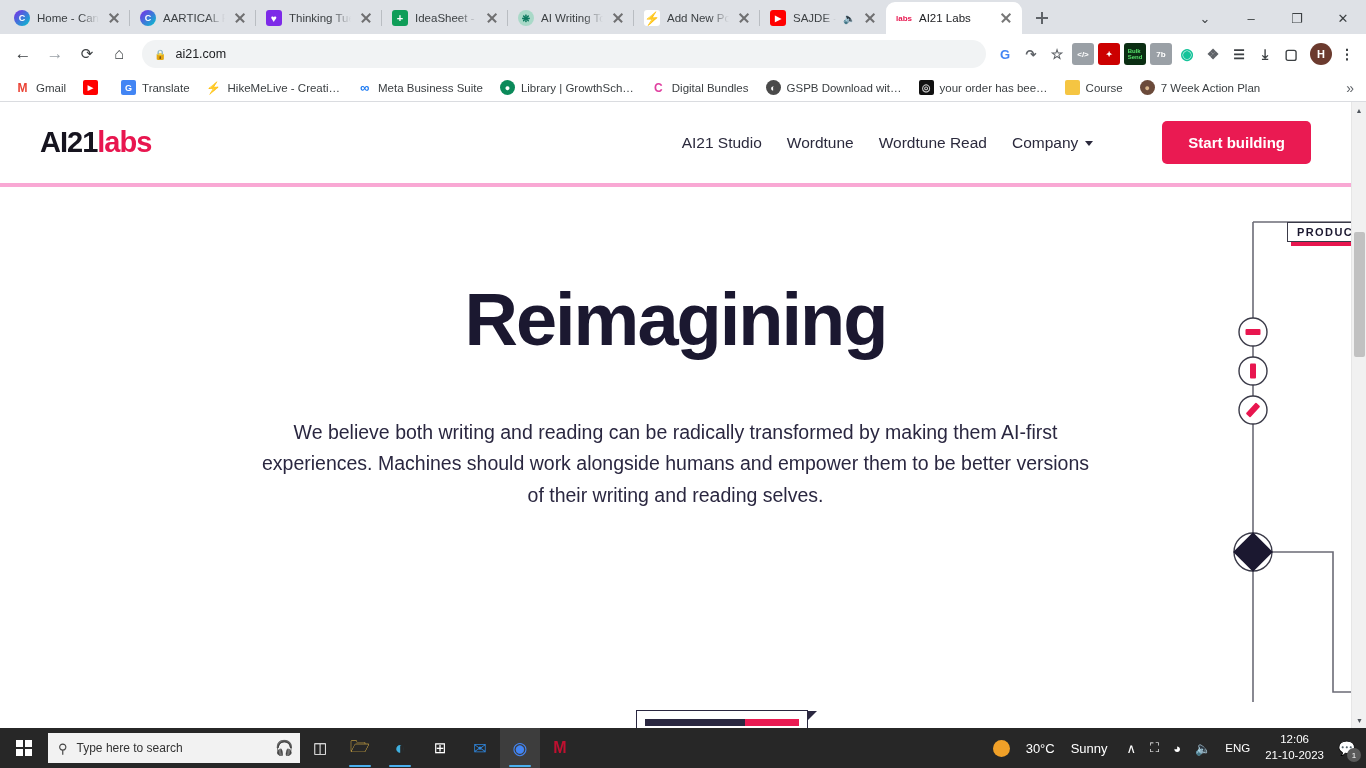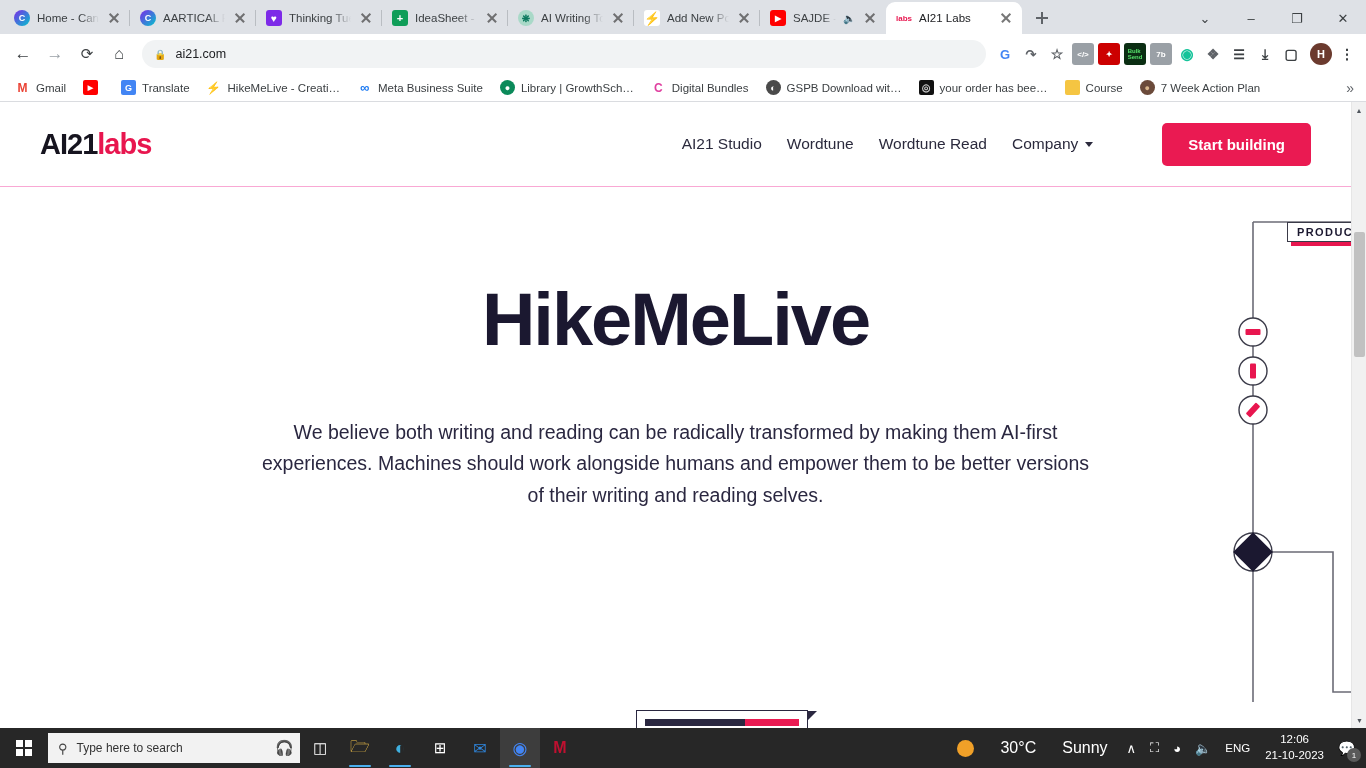--- a/index.html
+++ b/index.html
@@ -59,21 +59,21 @@
   .bm-ico { width: 15px; height: 15px; flex-shrink: 0; display:flex; align-items:center; justify-content:center; font-size: 9px; border-radius: 2px; color:#fff; font-weight: bold; overflow:hidden;}
   .bm-more { margin-left: auto; color: #5f6368; font-size: 14px; padding-right: 4px; }
 
   
   .viewport { flex: 1; background: #fff; position: relative; overflow: hidden; display: flex; }
   .page { flex: 1; position: relative; overflow: hidden; background: #fff; }
 
   
   .site-nav {
     height: 85px; display: flex; align-items: center; padding: 0 40px;
-    border-bottom: 1px solid #f9a8d4; background: #fff; position: relative; z-index: 5;
+    border-bottom: 4px solid #f9a8d4; background: #fff; position: relative; z-index: 5;
   }
   .logo { font-size: 29px; font-weight: 800; letter-spacing: -1px; }
   .logo .blk { color: #16141f; }
   .logo .pnk { color: #e8164f; }
   .nav-links { margin-left: auto; display: flex; align-items: center; gap: 25px; }
   .nav-link { font-size: 15.5px; color: #2b2a3d; white-space: nowrap; }
   .caret { display:inline-block; margin-left: 7px; border-left: 4.5px solid transparent; border-right: 4.5px solid transparent; border-top: 5.5px solid #2b2a3d; vertical-align: middle; }
   .cta {
     margin-left: 44px; background: #ea1a52; color: #fff; font-size: 15px; font-weight: 700;
     padding: 13px 26px; border-radius: 5px; white-space: nowrap;
@@ -118,21 +118,21 @@
   .winlogo i { background: #fff; display: block; }
   .searchbox {
     width: 252px; height: 30px; background: #f2f2f2; display: flex; align-items: center;
     gap: 9px; padding: 0 10px; font-size: 12px; color: #333; position: relative; overflow: hidden;
   }
   .tb-icon { width: 40px; height: 40px; display: flex; align-items: center; justify-content: center; position: relative; flex-shrink: 0;}
   .tb-icon.running::after { content:""; position:absolute; bottom:1px; left:9px; width:22px; height:2.5px; background:#4ab0f0; border-radius:2px;}
   .tb-icon.focused { background: #3d3d3d; }
   .tray { margin-left: auto; display: flex; align-items: center; gap: 0; padding-right: 4px; color: #fff; font-size: 11.5px; }
   .tray-item { display: flex; align-items: center; padding: 0 7px; height: 40px; color: #fff; }
-  .weather { display: flex; align-items: center; gap: 26px; padding: 0 12px; font-size: 16px; }
+  .weather { display: flex; align-items: center; gap: 16px; padding: 0 12px; font-size: 13px; }
   .sun { width: 17px; height: 17px; border-radius: 50%; background: #f0a028; }
   .clock { display: flex; flex-direction: column; align-items: center; justify-content: center; line-height: 1.35; font-size: 11.5px; padding: 0 8px; }
   .notif { width: 30px; height: 40px; display:flex; align-items:center; justify-content:center; position:relative; }
   .notif-badge { position: absolute; right: 1px; bottom: 6px; width: 14px; height: 14px; border-radius: 50%; background: #5a5a5a; color: #fff; font-size: 8px; display: flex; align-items: center; justify-content: center; }
 </style>
 </head>
 <body>
 
 <div class="browser">
 
@@ -285,21 +285,21 @@
           <span class="nav-link">AI21 Studio</span>
           <span class="nav-link">Wordtune</span>
           <span class="nav-link">Wordtune Read</span>
           <span class="nav-link"><span>Company</span><i class="caret"></i></span>
           <span class="cta">Start building</span>
         </div>
       </div>
 
       <div class="hero">
         <h1>
-          <span>HikeMeLive</span><br>
+          <span>Reimagining</span><br>
         </h1>
         <p>We believe both writing and reading can be radically transformed by making them AI-first experiences. Machines should work alongside humans and empower them to be better versions of their writing and reading selves.</p>
       </div>
 
       <div class="deco">
         <svg width="130" height="620" viewBox="0 0 130 620">
           <g stroke="#6b6b76" stroke-width="1.6" fill="none">
             <path d="M32 120 L32 600"></path>
             <path d="M32 120 L130 120"></path>
             <path d="M32 450 L112 450 L112 590 L130 590"></path>

